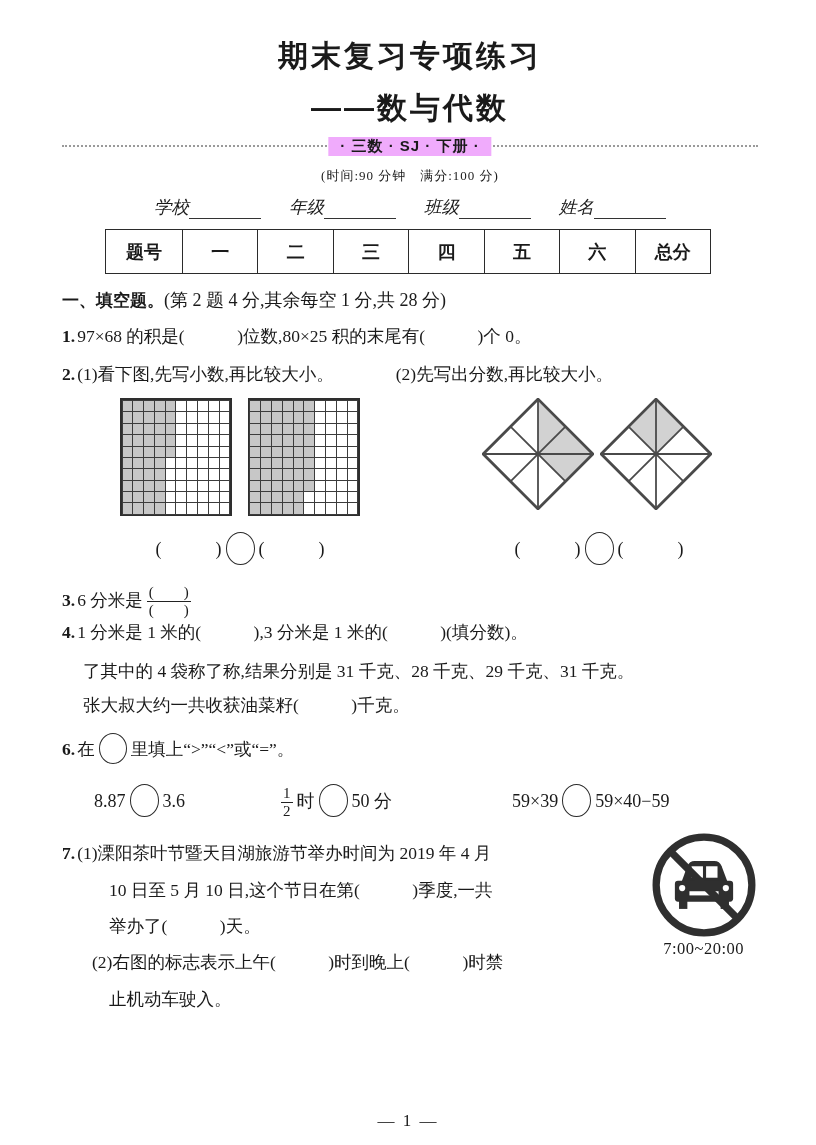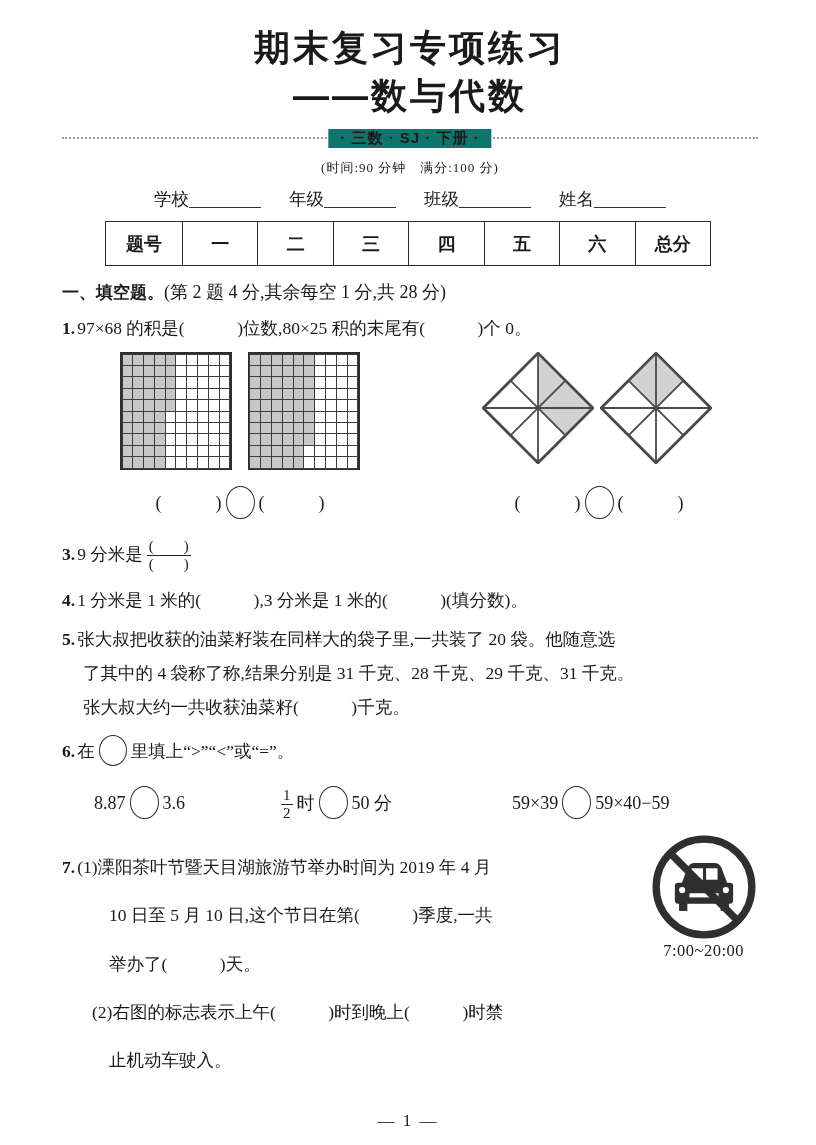--- a/index.html
+++ b/index.html
@@ -5,30 +5,30 @@
   html,body{margin:0;padding:0;background:#ffffff;}
   .page{
     position:relative;width:816px;height:1145px;margin:0 auto;background:#fff;
     font-family:"Liberation Serif","DejaVu Serif",serif;color:#1a1a1a;
     box-sizing:border-box;padding:24px 58px 0 62px;overflow:hidden;
   }
   .hei{font-family:"Liberation Sans","DejaVu Sans",sans-serif;}
   .pre{white-space:pre-wrap;}
 
   
-  .title{ text-align:center;font-weight:bold;font-size:36px;letter-spacing:3px;line-height:1.32;}
+  .title{ text-align:center;font-weight:bold;font-size:30px;letter-spacing:3px;line-height:1.32;margin-top:12px;}
   .rule-wrap{position:relative;margin-top:10px;height:18px;}
   .rule{position:absolute;top:8px;left:0;right:0;border-top:2px dotted #9a9a9a;}
   .rule-label{
     position:absolute;top:0;left:50%;transform:translateX(-50%);
-    background:#0f766e;padding:0 12px;font-weight:bold;font-size:15px;letter-spacing:1px;white-space:nowrap;
+    background:#f0abfc;padding:0 12px;font-weight:bold;font-size:15px;letter-spacing:1px;white-space:nowrap;
   }
   .meta{ text-align:center;font-size:13px;margin-top:12px;letter-spacing:1px;}
   .fields{display:flex;margin:10px 0 0 92px;font-size:17.5px;}
-  .field{margin-right:28px;display:flex;}
+  .field{margin-right:28px;display:flex;align-items:flex-end;font-style:italic;}
   .field .blankline{display:inline-block;width:72px;border-bottom:1.4px solid #333;height:20px;}
 
   
   table.score{border-collapse:collapse;table-layout:fixed;width:606px;margin:10px 0 0 43px;border-radius:28px;}
   table.score td{
     border:1.6px solid #2b2b2b;height:41px;text-align:center;vertical-align:middle;
     font-size:18px;font-weight:bold;font-family:"Liberation Sans","DejaVu Sans",sans-serif;
   }
   table.score td:first-child{width:74px;}
 
@@ -59,21 +59,21 @@
   .frac .bot{padding:1px 2px 0 2px;border-top:1.4px solid #222;font-size:15px;}
   .frac.num .top,.frac.num .bot{font-size:15px;}
 
   
   .q6items{display:flex;align-items:center;margin:16px 0 0 32px;font-size:18px;}
   .q6i2{margin-left:92px;} .q6i3{margin-left:120px;}
 
   
   .q7wrap{display:flex;margin-top:10px;}
   .q7text{width:560px;}
-  .q7line{font-size:17.5px;line-height:1.62;margin-top:20px;}
+  .q7line{font-size:17.5px;line-height:1.62;margin-top:8px;}
   .ind1{padding-left:47px;} .ind2{padding-left:30px;} .ind3{padding-left:47px;}
   .signcol{margin-left:34px;margin-top:2px;text-align:center;width:110px;}
   .signcap{font-size:16.5px;margin-top:2px;letter-spacing:0.5px;text-align:center;}
 
   .footer{position:absolute;bottom:14px;left:0;right:0;text-align:center;font-size:17px;letter-spacing:2px;}
   svg{display:block;}
 </style>
 </head>
 <body>
 
@@ -124,20 +124,23 @@
     </table>
 
   <div class="section">
     <span class="sec-bold hei">一、填空题。</span><span class="pre">(第 2 题 4 分,其余每空 1 分,共 28 分)</span>
   </div>
 
   <div class="q">
     <span class="qnum">1.</span><span class="pre">97×68 的积是(            )位数,80×25 积的末尾有(            )个 0。</span>
   </div>
 
+  <div class="q">
+    <span class="qnum">2.</span><span class="pre">(1)看下图,先写小数,再比较大小。</span><span style="display:inline-block;width:62px;"></span><span class="pre">(2)先写出分数,再比较大小。</span>
+  </div>
 
   <div class="figs">
     <div class="gridbox">
         <div class="cell shaded"></div>
         <div class="cell shaded"></div>
         <div class="cell shaded"></div>
         <div class="cell shaded"></div>
         <div class="cell shaded"></div>
         <div class="cell"></div>
         <div class="cell"></div>
@@ -364,32 +367,31 @@
   <div class="answers">
     <div class="ans-left">
       <span class="pre">(            )</span><span class="circle"></span><span class="pre">(            )</span>
     </div>
     <div class="ans-right">
       <span class="pre">(            )</span><span class="circle"></span><span class="pre">(            )</span>
     </div>
   </div>
 
   <div class="q" style="margin-top:16px;">
-    <span class="qnum">3.</span><span class="pre">9 分米是</span><span class="frac">
+    <span class="qnum">3.</span><span class="pre">6 分米是</span><span class="frac">
         <span class="top pre">(　　)</span>
         <span class="bot pre">(　　)</span>
       </span>
   </div>
 
-  <div class="q" style="margin-top:14px;">
+  <div class="q" style="margin-top:0;">
     <span class="qnum">4.</span><span class="pre">1 分米是 1 米的(            ),3 分米是 1 米的(            )(填分数)。</span>
   </div>
 
   <div class="q" style="margin-top:12px;">
-    <div><span class="qnum">5.</span><span class="pre">张大叔把收获的油菜籽装在同样大的袋子里,一共装了 20 袋。他随意选</span></div>
     <div style="padding-left:21px;margin-top:7px;"><span class="pre">了其中的 4 袋称了称,结果分别是 31 千克、28 千克、29 千克、31 千克。</span></div>
     <div style="padding-left:21px;margin-top:7px;"><span class="pre">张大叔大约一共收获油菜籽(            )千克。</span></div>
   </div>
 
   <div class="q" style="margin-top:14px;">
     <span class="qnum">6.</span><span class="pre">在</span><span class="circle small"></span><span class="pre">里填上“&gt;”“&lt;”或“=”。</span>
   </div>
   <div class="q6items">
     <span><span class="pre">8.87</span><span class="circle"></span><span class="pre">3.6</span></span>
     <span class="q6i2"><span class="frac num">

